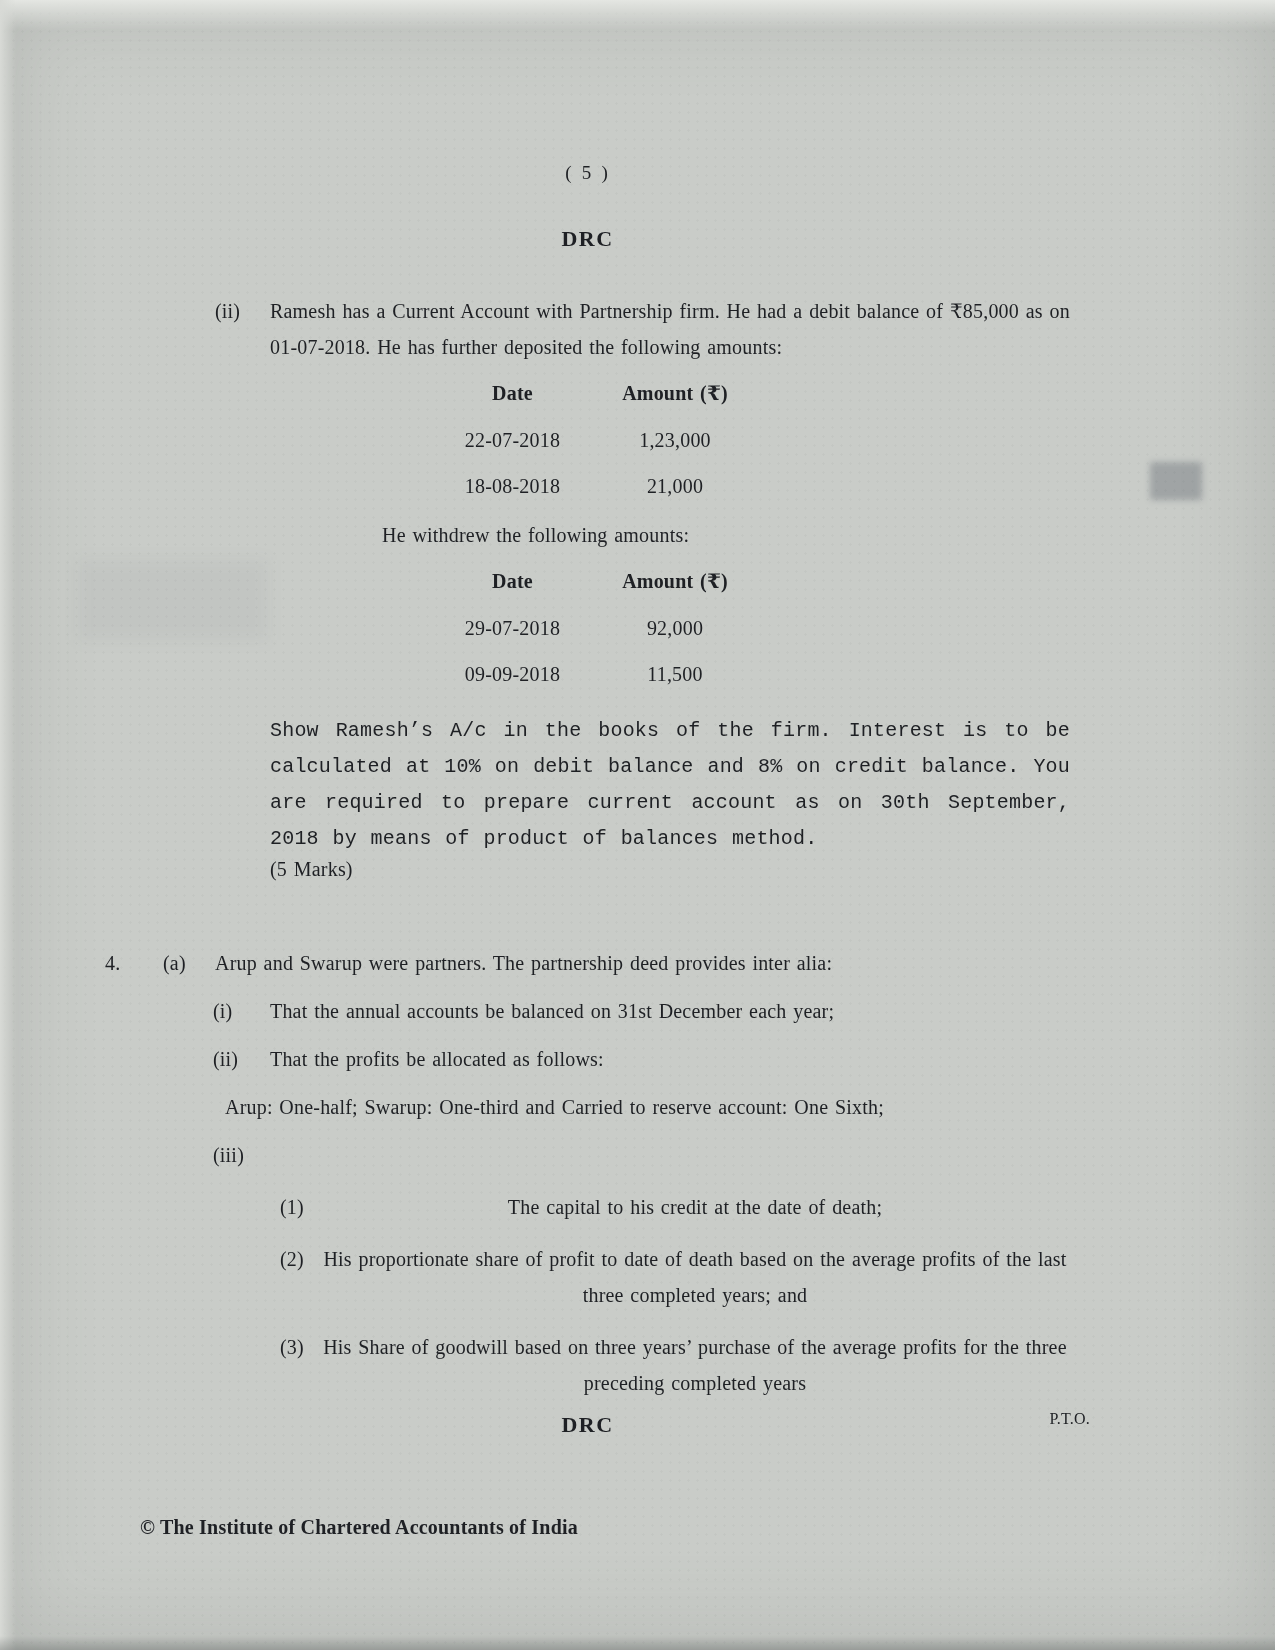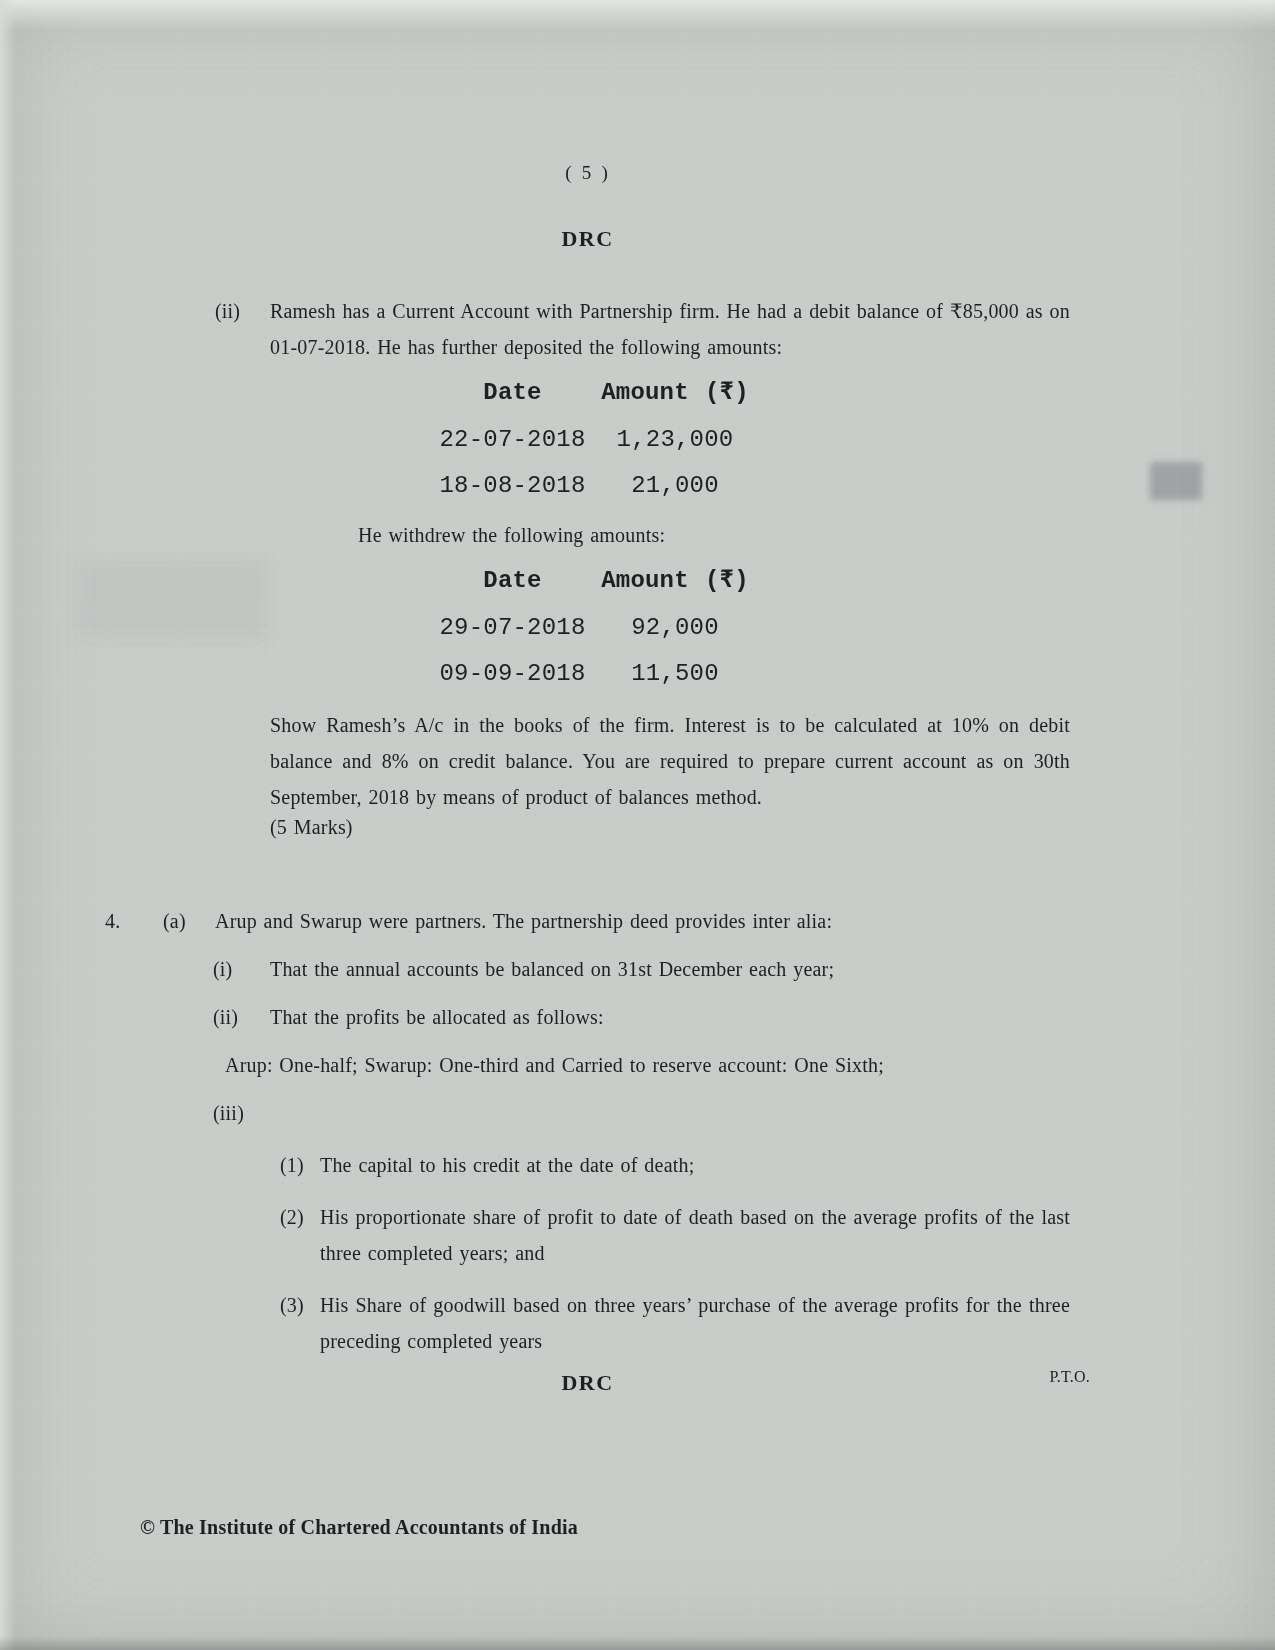--- a/index.html
+++ b/index.html
@@ -51,49 +51,48 @@
 
   
   .q2 { margin-top:36px; }
   .q2-row { display:flex; padding-left:110px; }
   .lbl-ii { width:55px; flex:none; }
   .q2-body { width:800px; flex:none; }
 
   table.amt-table { border-collapse:collapse; margin-left:165px; margin-top:4px; }
   table.amt-table th, table.amt-table td {
     font-weight:normal; text-align:center; height:46px; vertical-align:middle;
-    font-size:24px;
-    font-family:Liberation Mono, monospace;
+    font-size:20px;
   }
   table.amt-table th { font-weight:bold; }
   table.amt-table .c-date { width:155px; }
   table.amt-table .c-amt  { width:170px; }
   table.amt-table th.c-amt { font-weight:bold; }
   table.amt-table thead th { height:48px; }
 
-  .withdraw-intro { margin-left:88px; margin-top:8px; }
-
-  .closing { margin-top:10px; }
+  .withdraw-intro { margin-left:112px; margin-top:8px; }
+
+  .closing { margin-top:16px;font-family:Liberation Mono, monospace; }
   .marks { margin-top:-6px; }
 
   
   .q4 { margin-top:58px; }
   .q4-head { display:flex; }
   .q4-num { width:58px; flex:none; }
   .q4-part { width:52px; flex:none; }
   .q4-head p { flex:1; }
 
   .q4-item { display:flex; padding-left:108px; margin-top:12px; }
   .q4-item .ilbl { width:57px; flex:none; }
   .q4-item p { width:800px; flex:none; }
   .alloc-line { margin-left:120px; margin-top:12px; }
 
   .q4-sub { display:flex; padding-left:175px; margin-top:16px; }
   .q4-sub .slbl { width:40px; flex:none; }
-  .q4-sub p { width:750px; flex:none; }
+  .q4-sub p { width:750px; flex:none;text-align:center; }
 
   .footer-row { position:relative; margin-top:6px; height:40px; }
   .drc-footer { display:block; text-align:center; font-weight:bold; font-size:22px; letter-spacing:1.5px; }
   .pto { position:absolute; right:-20px; top:-6px; font-size:16px; }
 
   .copyright {
     position:absolute; left:140px; top:1516px;
     font-weight:bold; font-size:20px; letter-spacing:0.2px;
   }
 </style>

